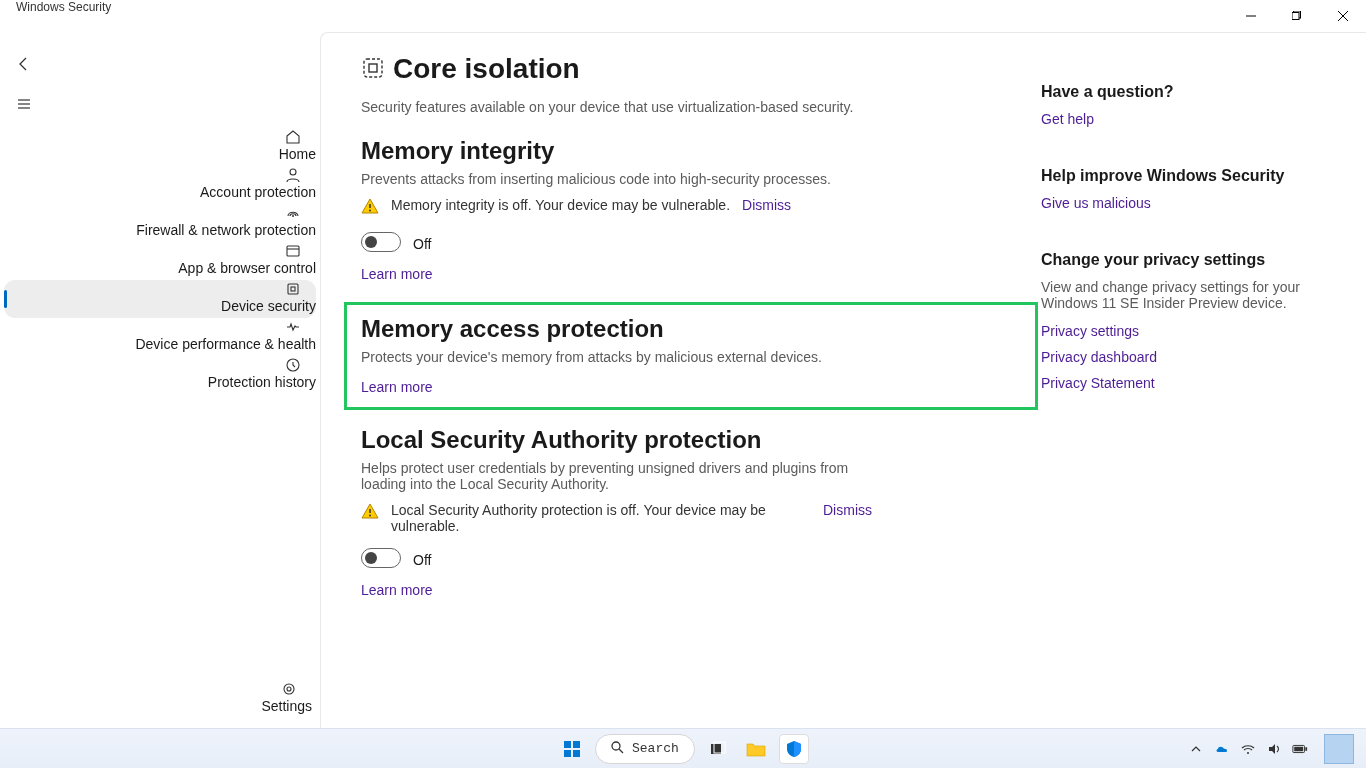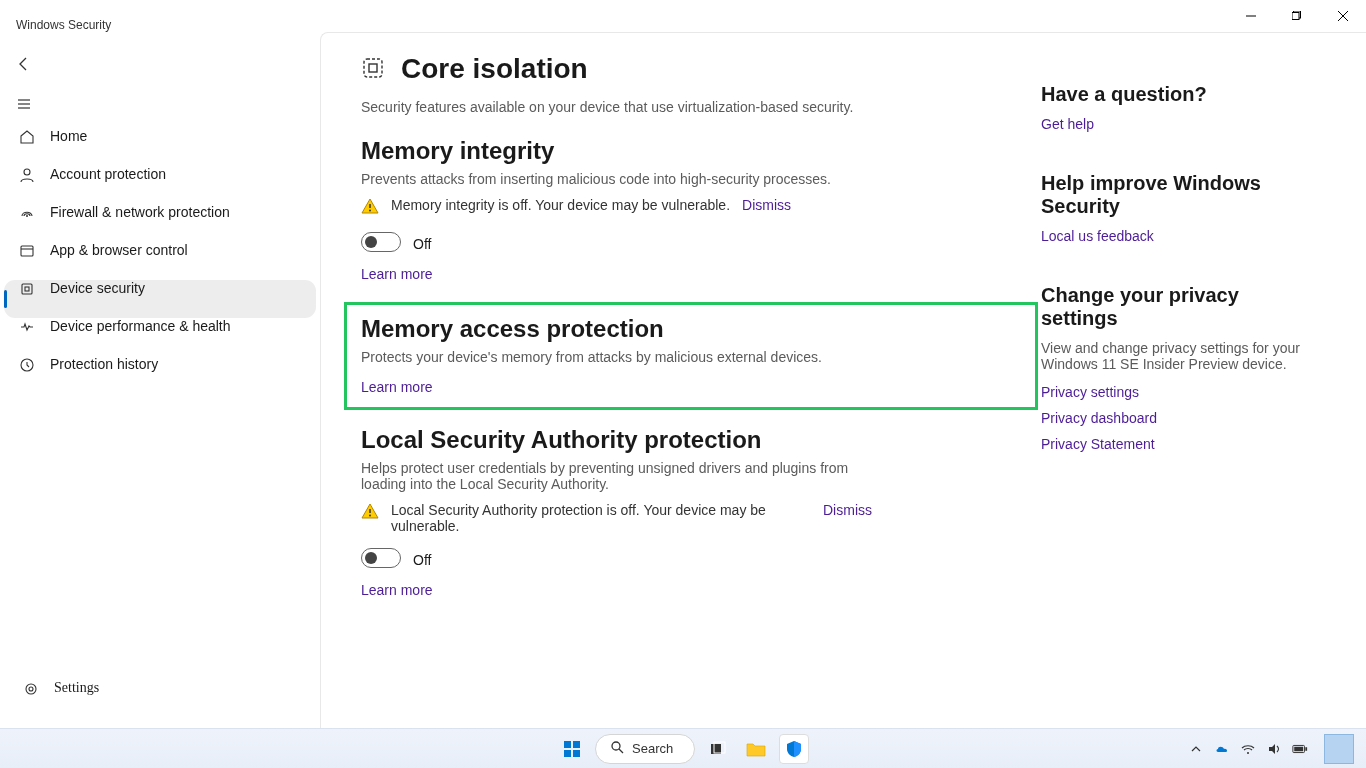--- a/index.html
+++ b/index.html
@@ -9,58 +9,59 @@
   color: #1a1a1a;
   background: #ffffff;
   width: 1366px;
   height: 768px;
   overflow: hidden;
   position: relative;
 }
 .titlebar {
   height: 32px;
   display: flex;
-  align-items: flex-end;
+  align-items: flex-start;
   padding-left: 16px;
   background: #fff;
   position: relative;
 }
 .titlebar .title { font-size: 12px; color: #333; }
 .winbtns { position: absolute; right: 0; top: 0; display: flex; }
 .winbtn { width: 46px; height: 32px; display: flex; align-items: center; justify-content: center; }
 .winbtn svg { width: 10px; height: 10px; }
 .app { display: flex; height: calc(100% - 32px - 40px); }
 .sidebar {
   width: 320px;
   padding-top: 14px;
   background: #fff;
 }
 .topbtns { display: flex; flex-direction: column; gap: 4px; padding-left: 4px; margin-bottom: 6px;}
 .iconbtn { width: 40px; height: 36px; display:flex; align-items:center; justify-content:center; border-radius:4px;}
 .nav { list-style: none; padding: 0 4px; }
 .nav li {
-  display: flex; align-items: flex-start; height: 38px;
+  display: flex; align-items: flex-end; height: 38px;
   padding-left: 14px; border-radius: 4px; position: relative;
   cursor: default;
+  flex-direction: column;
 }
 .nav li.selected { background: #ededed; border-radius: 11px; }
 .nav li.selected::before {
   content:""; position:absolute; left:0; top:10px; bottom:10px; width:3px;
   background:#0067c0; border-radius:2px;
 }
 .nav li .navicon { width: 18px; height:18px; margin-right: 14px; display:flex; align-items:center; justify-content:center;}
 .nav li .navlabel { font-size: 14px; color: #1a1a1a; }
-.settings-row { position: absolute; bottom: 50px; left: 4px; right: auto; width: 312px; font-family: Liberation Serif, serif; }
+.settings-row { position: absolute; bottom: 50px; left: 4px; right: auto; width: 312px; }
 .content {
   flex: 1; padding: 20px 40px 0 40px; border-left: 1px solid #e8e8e8;
   border-top-left-radius: 8px; border-top: 1px solid #e8e8e8;
   overflow: hidden; display:flex;
 }
 .main { flex: 1; max-width: 660px; }
-.pagehead { display:flex; align-items:center; gap: 16px; margin-bottom: 14px;}
+.pagehead { display:flex; align-items:center; gap: 8px; margin-bottom: 14px;}
 .pagehead h1 { font-size: 28px; font-weight: 600; }
 .desc { color:#5b5b5b; font-size: 14px; margin-bottom: 22px; max-width: 540px;}
 .section h2 { font-size: 24px; font-weight: 600; margin-bottom: 6px; }
 .section .sdesc { color:#5b5b5b; font-size:14px; max-width: 520px; margin-bottom: 10px;}
 .warnrow { display:flex; align-items:flex-start; gap: 12px; margin-bottom: 14px;}
 .warnrow .warntext { color:#333; font-size:14px; max-width: 420px;}
 .link { color:#4c1d95; font-size:14px; cursor: pointer; }
 .toggle-row { display:flex; align-items:flex-end; gap:12px; margin-bottom: 14px;}
 .toggle {
   width: 40px; height: 20px; border: 1px solid #666; border-radius: 10px;
@@ -68,29 +69,29 @@
 }
 .toggle .knob {
   width: 12px; height: 12px; background: #444; border-radius: 50%;
   position: absolute; top: 3px; left: 3px;
 }
 .redbox { border: 3px solid #22c55e; padding: 10px 14px 12px 14px; margin: -4px -17px 16px -17px; }
 .section { margin-bottom: 24px; }
 .learn { margin-top: 2px; }
 .rightcol { width: 280px; padding-left: 20px; padding-top: 30px;}
 .rblock { margin-bottom: 40px; }
-.rblock h3 { font-size: 20px; font-weight: 600; margin-bottom: 10px; }
+.rblock h3 { font-size: 16px; font-weight: 600; margin-bottom: 10px; }
 .rblock .rdesc { color:#5b5b5b; font-size:14px; margin-bottom: 12px; }
 .rblock .link { display:block; margin-bottom: 10px; }
 .taskbar {
   position: absolute; bottom: 0; left:0; right:0; height:40px;
   background: linear-gradient(#eef3fb,#e8eef8); border-top:1px solid #d9e2ee;
   display:flex; align-items:center; justify-content:center;
 }
-.tbcenter { display:flex; align-items:flex-start; gap:8px;}
+.tbcenter { display:flex; align-items:flex-start; gap:8px;font-family:Liberation Mono, monospace;}
 .searchpill {
   display:flex; align-items:center; gap:8px; background:#fff; border:1px solid #d5d5d5;
   border-radius: 16px; height:30px; padding: 0 14px; width:100px;
 }
 .searchpill .slabel { font-size:13px; color:#333; }
 .tbicon { width:30px; height:30px; display:flex; align-items:center; justify-content:center; border-radius:4px;}
 .tray { position:absolute; right:12px; display:flex; align-items:center; gap:10px;}
 .tray .trayicon { width:16px; height:16px; display:flex; align-items:center; justify-content:center;}
 .bluepatch { width:30px; height:30px; background:#b6d4f2; border:1px solid #8db7e0; margin-left:6px;}
 </style>
@@ -277,21 +278,21 @@
       </div>
     </div>
 
     <div class="rightcol">
       <div class="rblock">
         <h3>Have a question?</h3>
         <span class="link">Get help</span>
       </div>
       <div class="rblock">
         <h3>Help improve Windows Security</h3>
-        <span class="link">Local us feedback</span>
+        <span class="link">Give us malicious</span>
       </div>
       <div class="rblock">
         <h3>Change your privacy settings</h3>
         <p class="rdesc">View and change privacy settings for your Windows 11 SE Insider Preview device.</p>
         <span class="link">Privacy settings</span>
         <span class="link">Privacy dashboard</span>
         <span class="link">Privacy Statement</span>
       </div>
     </div>
   </div>

